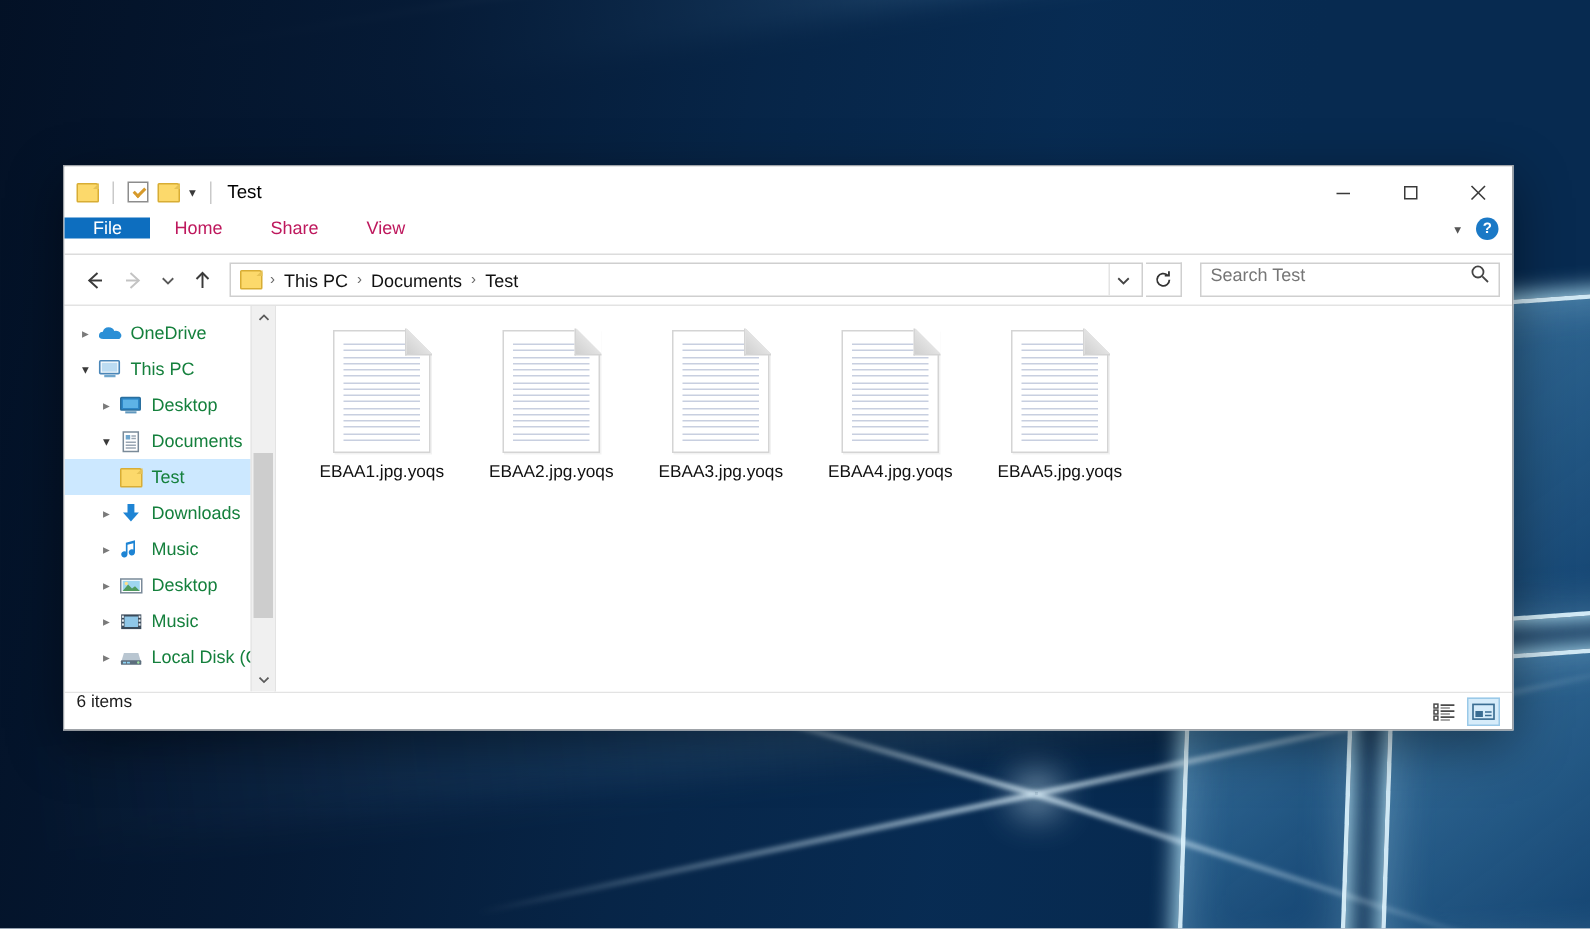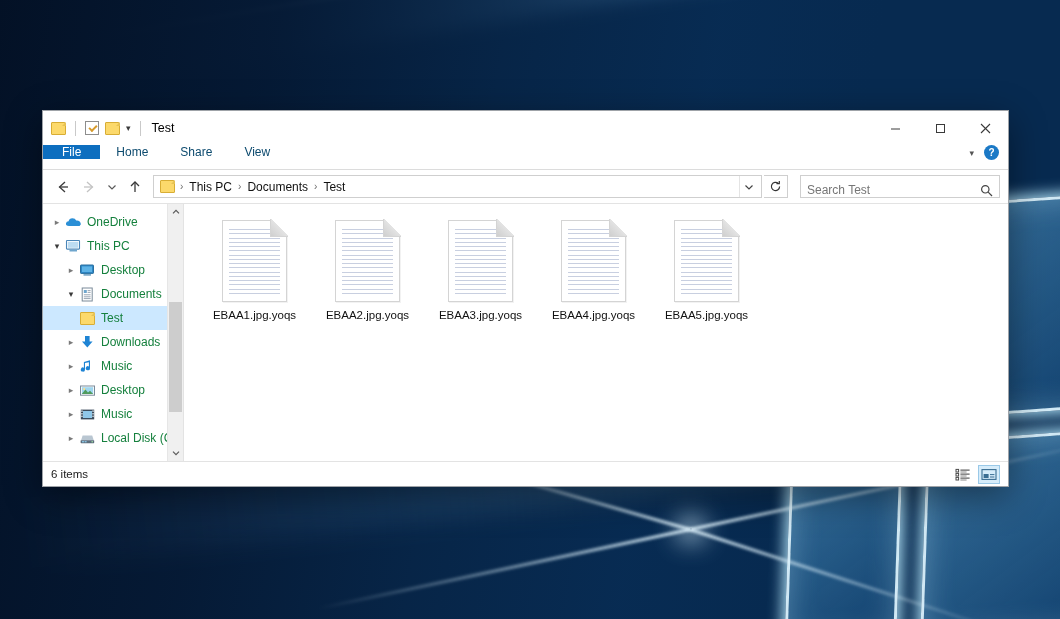--- a/index.html
+++ b/index.html
@@ -185,21 +185,21 @@
     display: flex;
     align-items: flex-start;
     border-bottom: 1px solid #dcdcdc;
     background: #fff;
     flex: none;
   }
   .mtab {
     display: flex; align-items: center;
     padding: 0 16px;
     font-size: 12px;
-    color: #0c4a6e;
+    color: #be185d;
     cursor: default;
   }
   .mtab.file {
     background: #0d6ebf;
     color: #ffffff;
     padding: 0 19px;
   }
   .menu-right {
     margin-left: auto;
     display: flex; align-items: center; gap: 10px;
@@ -269,21 +269,21 @@
     border: 1px solid #cfcfcf;
     border-left: none;
     display: flex; align-items: center; justify-content: center;
     font-size: 12px; color: #333;
     background: #fff;
   }
   .searchbox {
     width: 200px; height: 23px;
     border: 1px solid #cfcfcf;
     margin-left: 10px;
-    display: flex; align-items: flex-end;
+    display: flex; align-items: flex-start;
     padding: 0 6px;
     background: #fff;
   }
   .searchbox input {
     flex: 1;
     border: none; outline: none;
     font-size: 12px;
     font-family: "Liberation Sans", sans-serif;
     color: #222;
     background: transparent;
@@ -427,21 +427,20 @@
     border-width: 18px 18px 0 0;
     border-color: #ffffff transparent transparent transparent;
   }
 
   
   .statusbar {
     height: 25px;
     border-top: 1px solid #e3e3e3;
     background: #ffffff;
     display: flex;
-    align-items: center;
     padding: 0 8px;
     font-size: 11.5px;
     color: #1b1b1b;
     flex: none;
   }
   .view-btns {
     margin-left: auto;
     display: flex;
     align-items: center;
     gap: 4px;

